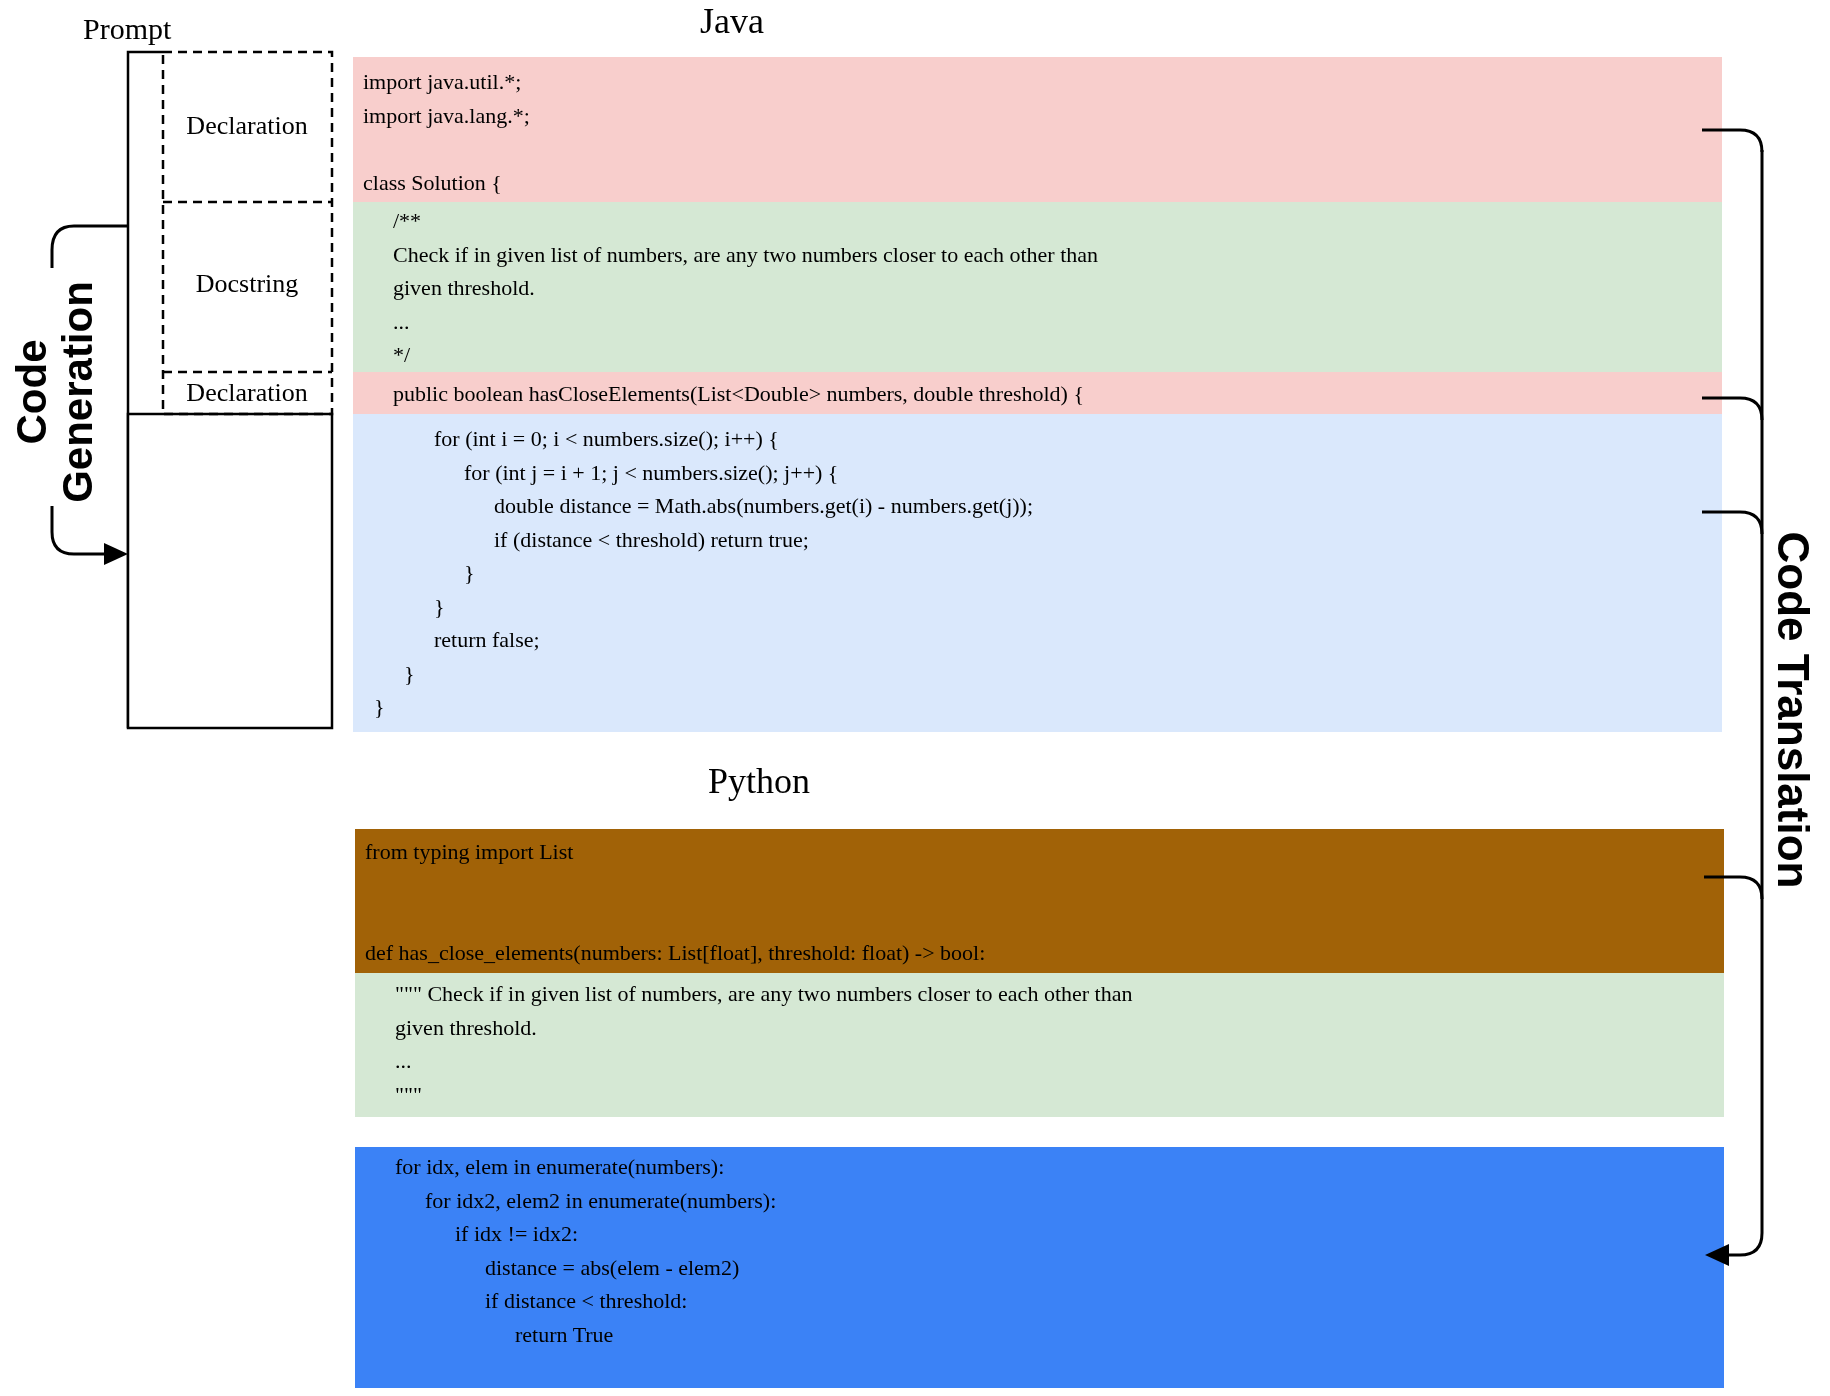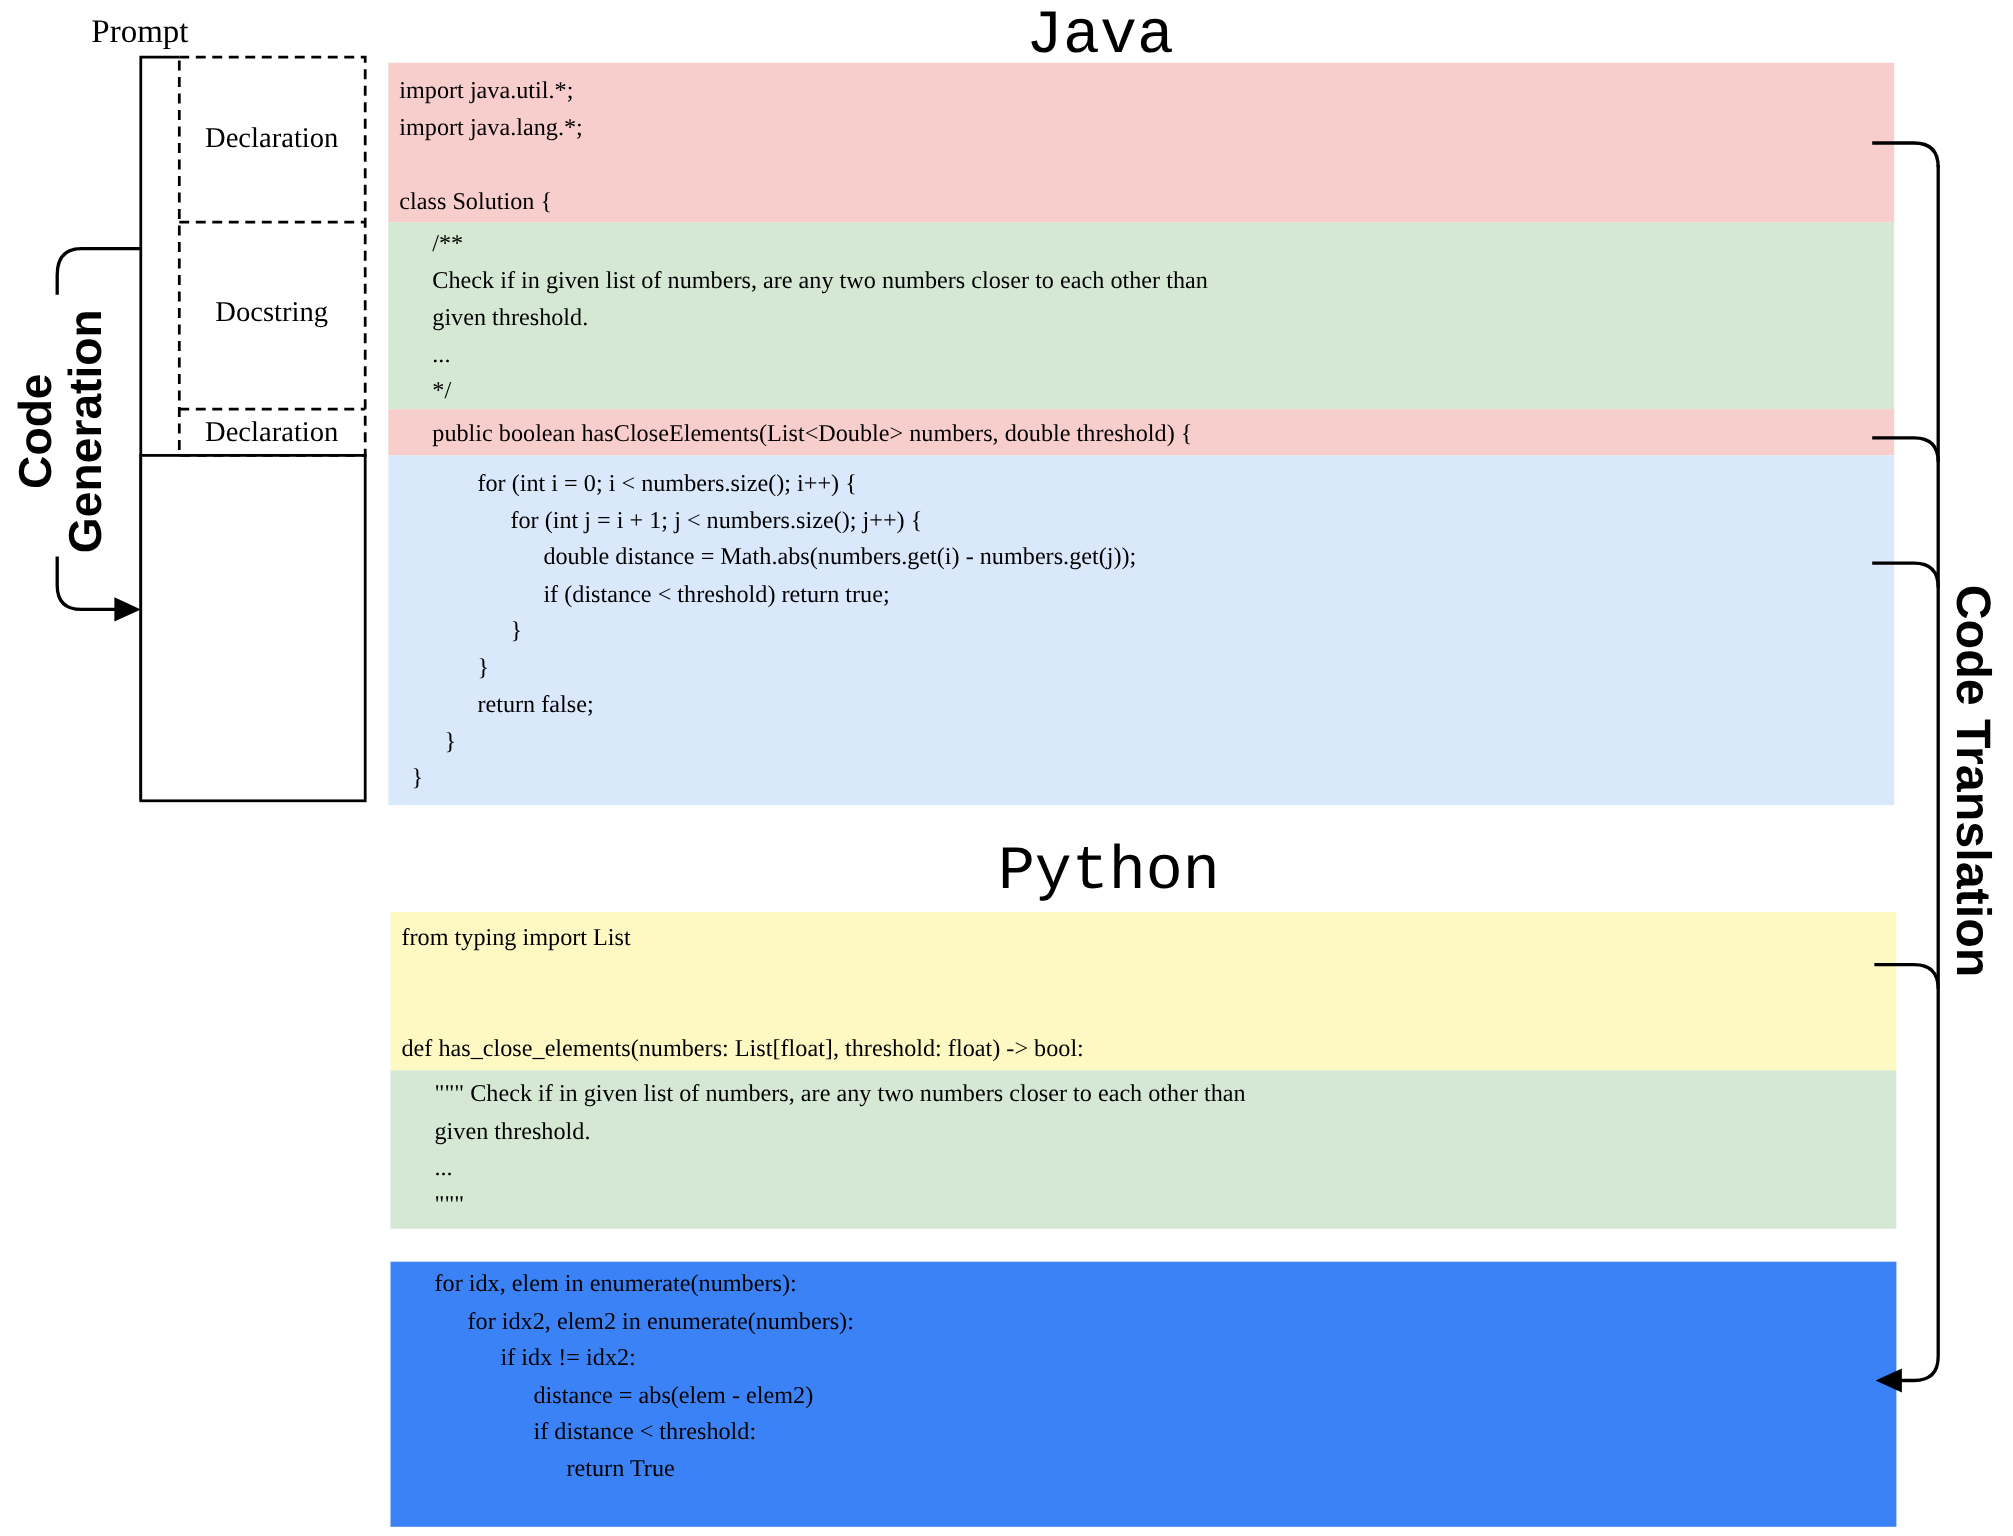--- a/index.html
+++ b/index.html
@@ -4,22 +4,22 @@
 <style>
   html,body{margin:0;padding:0;background:#ffffff;}
   body{width:1830px;height:1396px;position:relative;overflow:hidden;
        font-family:"Liberation Serif",serif;color:#000;}
   .abs{position:absolute;}
   
   .code-block{position:absolute;left:333px;width:1369px;box-sizing:border-box;margin-left:20px;}
   .code-line{height:33.5px;line-height:33.5px;font-size:22px;white-space:pre;
              font-family:"Liberation Serif",serif;}
   
-  .lang-title{position:absolute;width:600px;text-align:center;font-size:56px;
-              font-family:Liberation Mono, monospace;}
+  .lang-title{position:absolute;width:600px;text-align:left;font-size:36px;
+              font-family:Liberation Serif, serif;}
   
   .box-label{position:absolute;text-align:center;font-size:26px;
              font-family:"Liberation Serif",serif;}
   .rot-label{position:absolute;font-family:"Liberation Sans",sans-serif;
              font-weight:700;text-align:center;}
   svg.overlay{position:absolute;left:0;top:0;z-index:5;pointer-events:none;}
   .z1{z-index:1;}
 </style>
 </head>
 <body>
@@ -66,21 +66,21 @@
     <div class="code-line" style="padding-left: 100px;">for (int j = i + 1; j &lt; numbers.size(); j++) {</div>
     <div class="code-line" style="padding-left: 130px;">double distance = Math.abs(numbers.get(i) - numbers.get(j));</div>
     <div class="code-line" style="padding-left: 130px;">if (distance &lt; threshold) return true;</div>
     <div class="code-line" style="padding-left: 100px;">}</div>
     <div class="code-line" style="padding-left: 70px;">}</div>
     <div class="code-line" style="padding-left: 70px;">return false;</div>
     <div class="code-line" style="padding-left: 40px;">}</div>
     <div class="code-line" style="padding-left: 10px;">}</div>
   </div>
 
-<div class="code-block z1" style="left: 335px; top: 829px; height: 144px; padding-top: 6px; background: #fef9c3;">
+<div class="code-block z1" style="left: 335px; top: 829px; height: 144px; padding-top: 6px; background: #a16207;">
     <div class="code-line" style="padding-left: 10px;">from typing import List</div>
     <div class="code-line" style="padding-left: 10px;">&nbsp;</div>
     <div class="code-line" style="padding-left: 10px;">&nbsp;</div>
     <div class="code-line" style="padding-left: 10px;">def has_close_elements(numbers: List[float], threshold: float) -&gt; bool:</div>
   </div>
 
 <div class="code-block z1" style="left: 335px; top: 973px; height: 144px; padding-top: 4px; background: rgb(213, 232, 212);">
     <div class="code-line" style="padding-left: 40px;">""" Check if in given list of numbers, are any two numbers closer to each other than</div>
     <div class="code-line" style="padding-left: 40px;">given threshold.</div>
     <div class="code-line" style="padding-left: 40px;">...</div>

